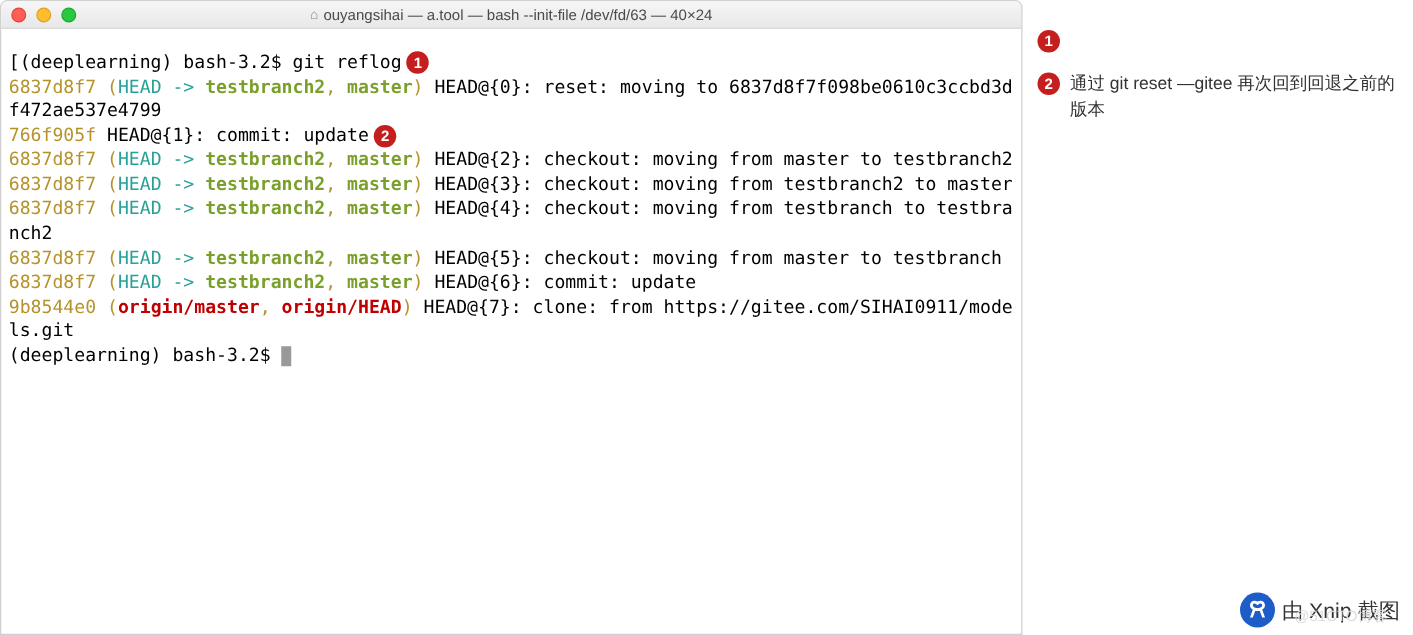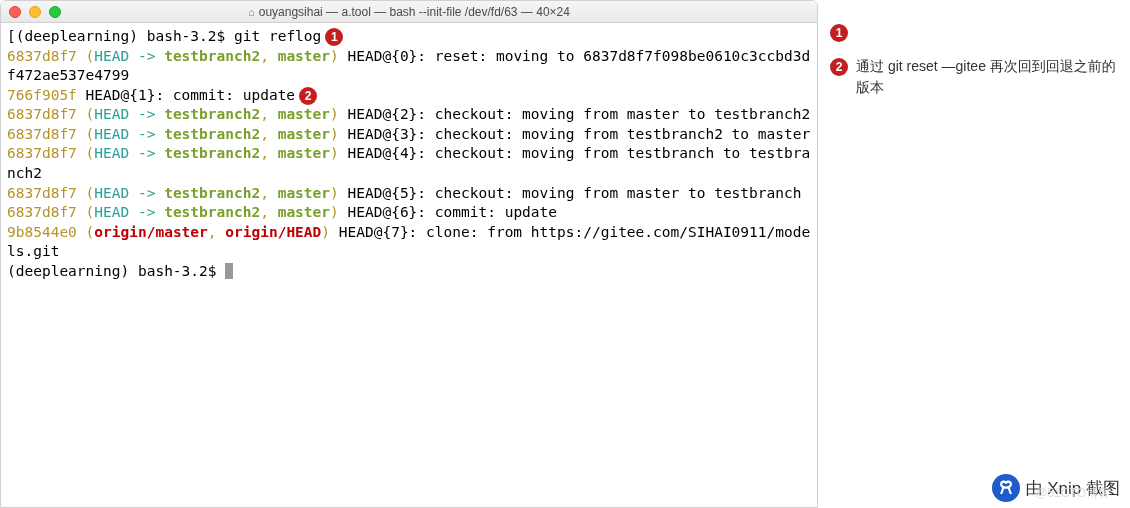--- a/index.html
+++ b/index.html
@@ -55,21 +55,21 @@
       color: #4a4a4a;
       display: flex;
       align-items: center;
       gap: 4px;
     }
     .home-icon {
       font-size: 11px;
       color: #888;
     }
     .terminal-body {
-      padding: 4px 6px;
+      padding: 18px 6px;
       font-family: "Menlo", "Monaco", monospace;
       font-size: 14.5px;
       line-height: 1.35;
       white-space: pre-wrap;
       word-break: break-all;
       color: #000;
     }
     .term-line {
       position: relative;
     }

